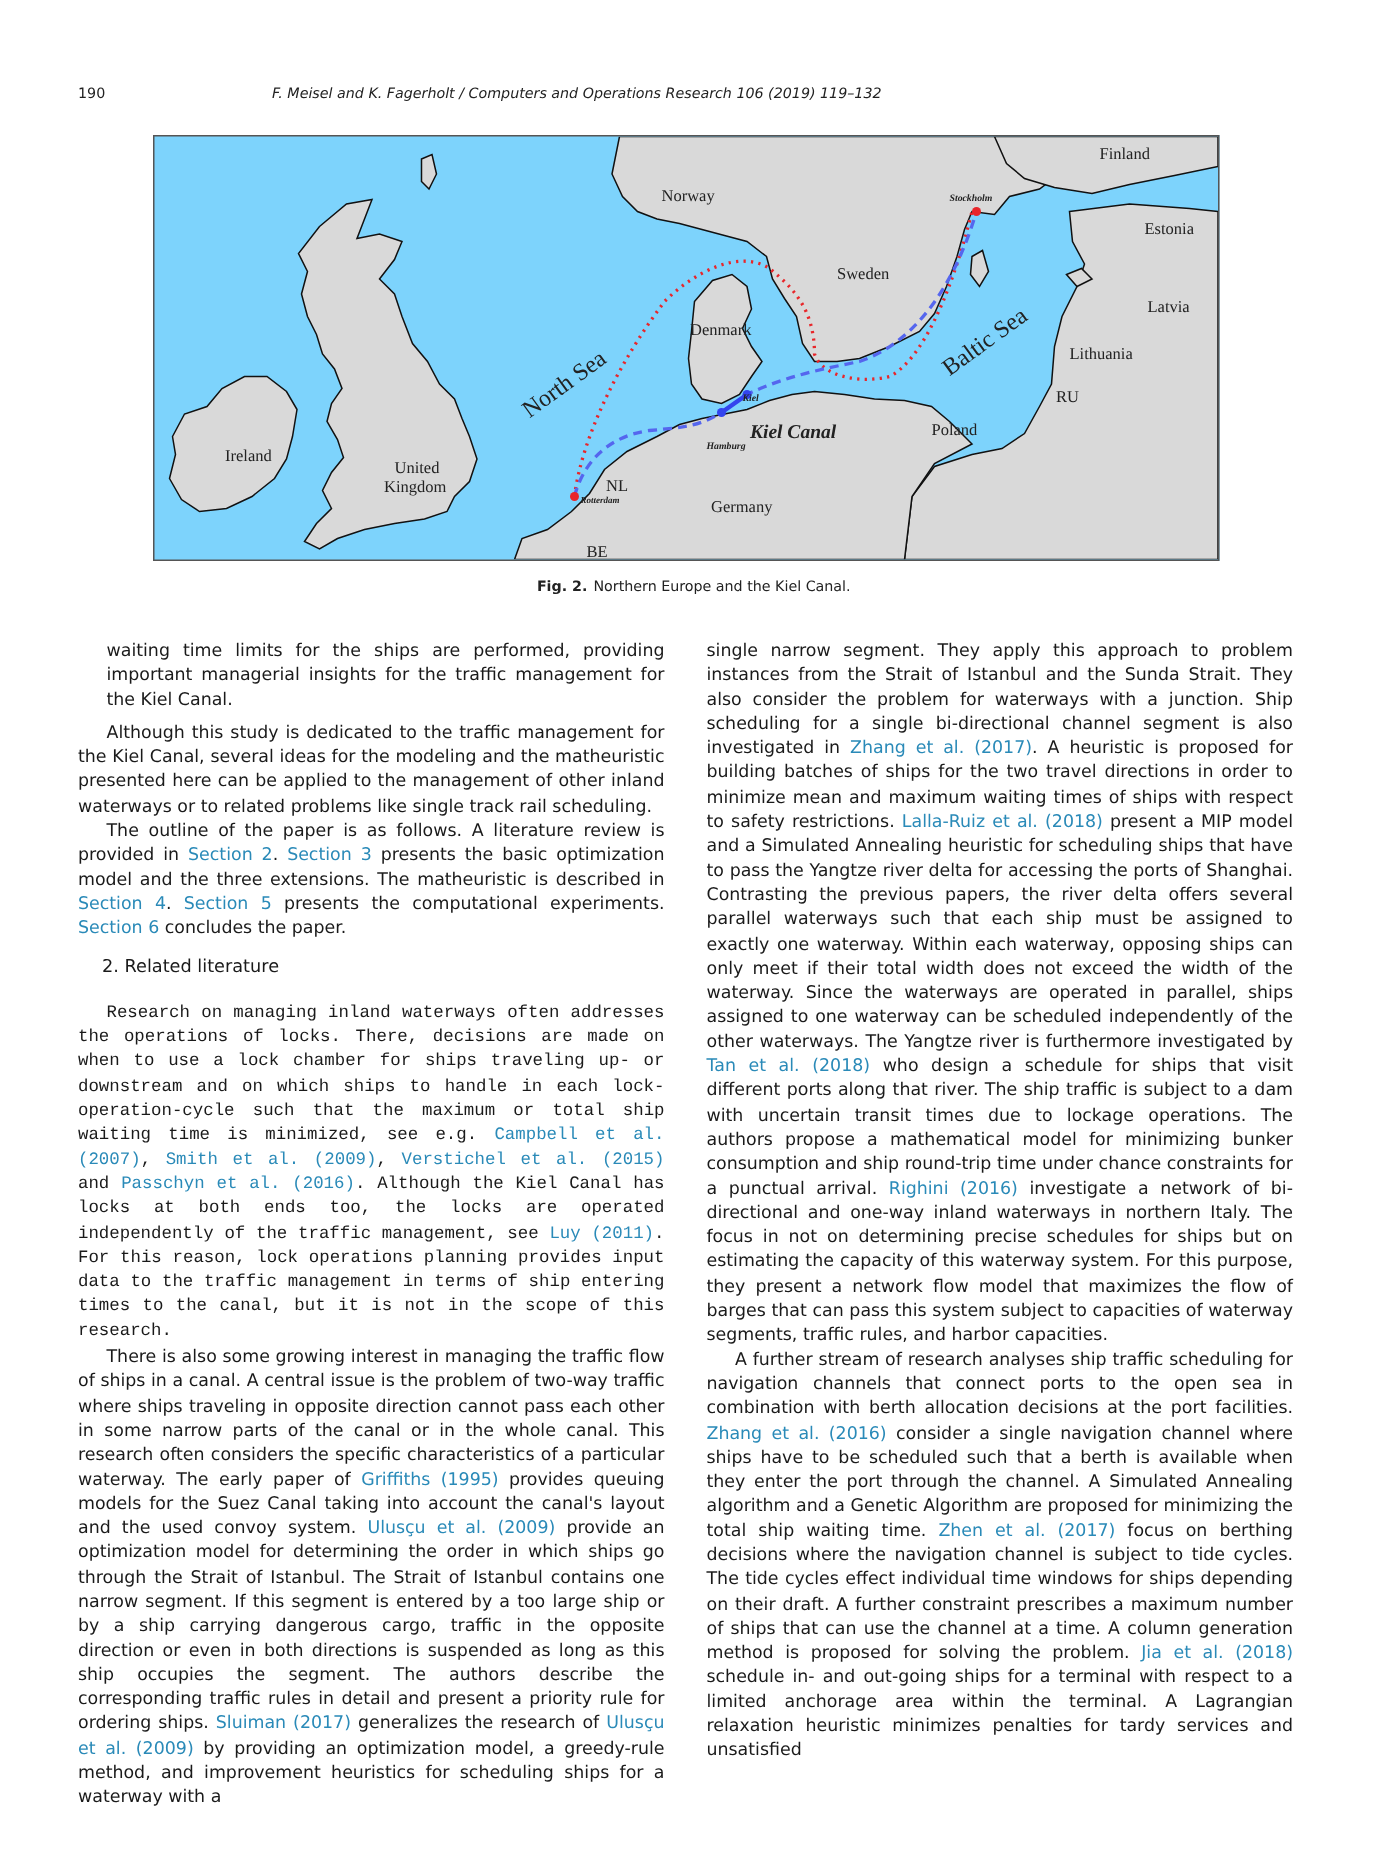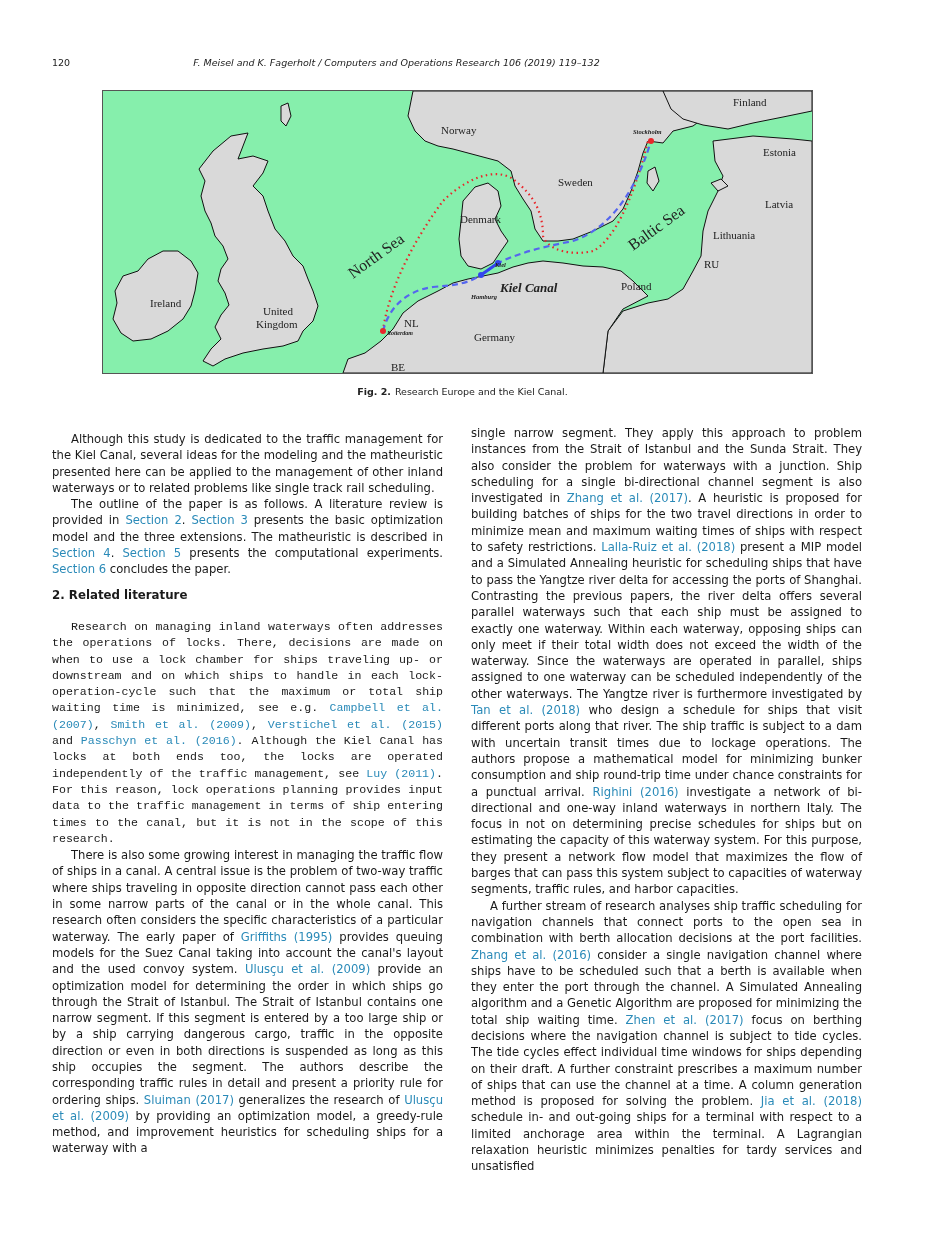--- a/index.html
+++ b/index.html
@@ -1,44 +1,44 @@
 <!DOCTYPE html>
 <html><head>
 <meta charset="utf-8">
 <style>
   html, body { margin:0; padding:0; background:#fff; }
   body { width:925px; height:1234px; position:relative; overflow:hidden;
          font-family:"DejaVu Sans", sans-serif; color:#1a1a1a; }
   .running-head { position:absolute; top:57px; left:0; width:925px; height:14px;
          font-family:"DejaVu Sans", sans-serif; font-size:9.5px; font-style:italic; color:#222; }
   .running-head .page-no { position:absolute; left:52px; font-style:normal; }
-  .running-head .journal { position:absolute; left:16px; width:761px; text-align:center; }
+  .running-head .journal { position:absolute; left:4px; width:761px; text-align:center; }
   .figure { position:absolute; left:102px; top:90px; width:709px; height:282px;
-         border:1px solid #555; background:#86efac; overflow:hidden; }
+         border:1px solid #555; background:#7dd3fc; overflow:hidden; }
   .figure svg { display:block; }
   .caption { position:absolute; top:386px; left:0; width:925px; text-align:center;
          font-size:9.5px; color:#222; }
   .caption b { font-weight:bold; margin-right:4px; }
   .col { position:absolute; top:425px; width:391px; font-size:11.6px; line-height:16.3px;
          text-align:justify; hyphens:manual; }
   .col.left { left:52px; }
   .col.right { left:471px; }
   .col p { margin:0; text-indent:19px; }
   .col p.noindent { text-indent:0; padding-left:19px; }
   .col p.gap { margin-top:6px; }
-  .col h2 { font-size:11.8px; font-weight:bold; margin:9px 0 16px 0; }
+  .col h2 { font-size:11.8px; font-weight:normal; margin:9px 0 16px 16px; }
   .col p.after-h { margin-top:0;font-family:Liberation Mono, monospace; }
   a.ref { color:#2a8ab8; text-decoration:none;margin-top:40px; }
   .maplabel { font-family:"Liberation Serif", serif; fill:#222; }
 </style>
 </head>
 <body>
 
 <div class="running-head">
-  <span class="page-no">120</span>
+  <span class="page-no">190</span>
   <span class="journal">F. Meisel and K. Fagerholt / Computers and Operations Research 106 (2019) 119–132</span>
 </div>
 
 <div class="figure">
   <svg width="709" height="282" viewBox="0 0 709 282">
     <g fill="#d9d9d9" stroke="#111" stroke-width="1">
 
       <path d="M12,200 L20,185 L35,180 L45,168 L60,160 L75,160 L88,170 L95,182 L92,200 L88,215 L80,228 L65,240 L48,248 L30,250 L18,242 L10,228 L14,212 Z"></path>
 
       <path d="M110,60 L128,45 L145,42 L140,55 L135,68 L150,65 L165,70 L160,82 L150,95 L160,105 L165,120 L172,138 L182,150 L190,165 L200,175 L205,188 L210,200 L215,215 L210,230 L200,240 L195,250 L180,255 L160,258 L140,262 L122,268 L110,275 L100,270 L108,258 L118,248 L112,236 L118,224 L126,214 L122,202 L115,190 L118,178 L125,168 L120,155 L112,145 L108,132 L102,120 L98,105 L102,90 L96,78 Z"></path>
@@ -86,24 +86,25 @@
     <text class="maplabel" x="160" y="224" font-size="11">United</text>
     <text class="maplabel" x="153" y="237" font-size="11">Kingdom</text>
     <text class="maplabel" x="301" y="236" font-size="11">NL</text>
     <text class="maplabel" x="284" y="244" font-size="6" font-style="italic" font-weight="bold">Rotterdam</text>
     <text class="maplabel" x="371" y="250" font-size="11">Germany</text>
     <text class="maplabel" x="288" y="280" font-size="11">BE</text>
   </svg>
 </div>
 
 <div class="caption">
-  <b>Fig. 2.</b><span>Research Europe and the Kiel Canal.</span>
+  <b>Fig. 2.</b><span>Northern Europe and the Kiel Canal.</span>
 </div>
 
 <div class="col left">
+  <p class="noindent">waiting time limits for the ships are performed, providing important managerial insights for the traffic management for the Kiel Canal.</p>
   <p class="gap">Although this study is dedicated to the traffic management for the Kiel Canal, several ideas for the modeling and the matheuristic presented here can be applied to the management of other inland waterways or to related problems like single track rail scheduling.</p>
   <p><span>The outline of the paper is as follows. A literature review is provided in </span><a class="ref" href="#">Section 2</a><span>. </span><a class="ref" href="#">Section 3</a><span> presents the basic optimization model and the three extensions. The matheuristic is described in </span><a class="ref" href="#">Section 4</a><span>. </span><a class="ref" href="#">Section 5</a><span> presents the computational experiments. </span><a class="ref" href="#">Section 6</a><span> concludes the paper.</span></p>
   <h2>2. Related literature</h2>
   <p class="after-h"><span>Research on managing inland waterways often addresses the operations of locks. There, decisions are made on when to use a lock chamber for ships traveling up- or downstream and on which ships to handle in each lock-operation-cycle such that the maximum or total ship waiting time is minimized, see e.g. </span><a class="ref" href="#">Campbell et al. (2007)</a><span>, </span><a class="ref" href="#">Smith et al. (2009)</a><span>, </span><a class="ref" href="#">Verstichel et al. (2015)</a><span> and </span><a class="ref" href="#">Passchyn et al. (2016)</a><span>. Although the Kiel Canal has locks at both ends too, the locks are operated independently of the traffic management, see </span><a class="ref" href="#">Luy (2011)</a><span>. For this reason, lock operations planning provides input data to the traffic management in terms of ship entering times to the canal, but it is not in the scope of this research.</span></p>
   <p><span>There is also some growing interest in managing the traffic flow of ships in a canal. A central issue is the problem of two-way traffic where ships traveling in opposite direction cannot pass each other in some narrow parts of the canal or in the whole canal. This research often considers the specific characteristics of a particular waterway. The early paper of </span><a class="ref" href="#">Griffiths (1995)</a><span> provides queuing models for the Suez Canal taking into account the canal's layout and the used convoy system. </span><a class="ref" href="#">Ulusçu et al. (2009)</a><span> provide an optimization model for determining the order in which ships go through the Strait of Istanbul. The Strait of Istanbul contains one narrow segment. If this segment is entered by a too large ship or by a ship carrying dangerous cargo, traffic in the opposite direction or even in both directions is suspended as long as this ship occupies the segment. The authors describe the corresponding traffic rules in detail and present a priority rule for ordering ships. </span><a class="ref" href="#">Sluiman (2017)</a><span> generalizes the research of </span><a class="ref" href="#">Ulusçu et al. (2009)</a><span> by providing an optimization model, a greedy-rule method, and improvement heuristics for scheduling ships for a waterway with a</span></p>
 </div>
 
 <div class="col right">
   <p class="noindent" style="padding-left:0"><span>single narrow segment. They apply this approach to problem instances from the Strait of Istanbul and the Sunda Strait. They also consider the problem for waterways with a junction. Ship scheduling for a single bi-directional channel segment is also investigated in </span><a class="ref" href="#">Zhang et al. (2017)</a><span>. A heuristic is proposed for building batches of ships for the two travel directions in order to minimize mean and maximum waiting times of ships with respect to safety restrictions. </span><a class="ref" href="#">Lalla-Ruiz et al. (2018)</a><span> present a MIP model and a Simulated Annealing heuristic for scheduling ships that have to pass the Yangtze river delta for accessing the ports of Shanghai. Contrasting the previous papers, the river delta offers several parallel waterways such that each ship must be assigned to exactly one waterway. Within each waterway, opposing ships can only meet if their total width does not exceed the width of the waterway. Since the waterways are operated in parallel, ships assigned to one waterway can be scheduled independently of the other waterways. The Yangtze river is furthermore investigated by </span><a class="ref" href="#">Tan et al. (2018)</a><span> who design a schedule for ships that visit different ports along that river. The ship traffic is subject to a dam with uncertain transit times due to lockage operations. The authors propose a mathematical model for minimizing bunker consumption and ship round-trip time under chance constraints for a punctual arrival. </span><a class="ref" href="#">Righini (2016)</a><span> investigate a network of bi-directional and one-way inland waterways in northern Italy. The focus in not on determining precise schedules for ships but on estimating the capacity of this waterway system. For this purpose, they present a network flow model that maximizes the flow of barges that can pass this system subject to capacities of waterway segments, traffic rules, and harbor capacities.</span></p>
   <p><span>A further stream of research analyses ship traffic scheduling for navigation channels that connect ports to the open sea in combination with berth allocation decisions at the port facilities. </span><a class="ref" href="#">Zhang et al. (2016)</a><span> consider a single navigation channel where ships have to be scheduled such that a berth is available when they enter the port through the channel. A Simulated Annealing algorithm and a Genetic Algorithm are proposed for minimizing the total ship waiting time. </span><a class="ref" href="#">Zhen et al. (2017)</a><span> focus on berthing decisions where the navigation channel is subject to tide cycles. The tide cycles effect individual time windows for ships depending on their draft. A further constraint prescribes a maximum number of ships that can use the channel at a time. A column generation method is proposed for solving the problem. </span><a class="ref" href="#">Jia et al. (2018)</a><span> schedule in- and out-going ships for a terminal with respect to a limited anchorage area within the terminal. A Lagrangian relaxation heuristic minimizes penalties for tardy services and unsatisfied</span></p>

